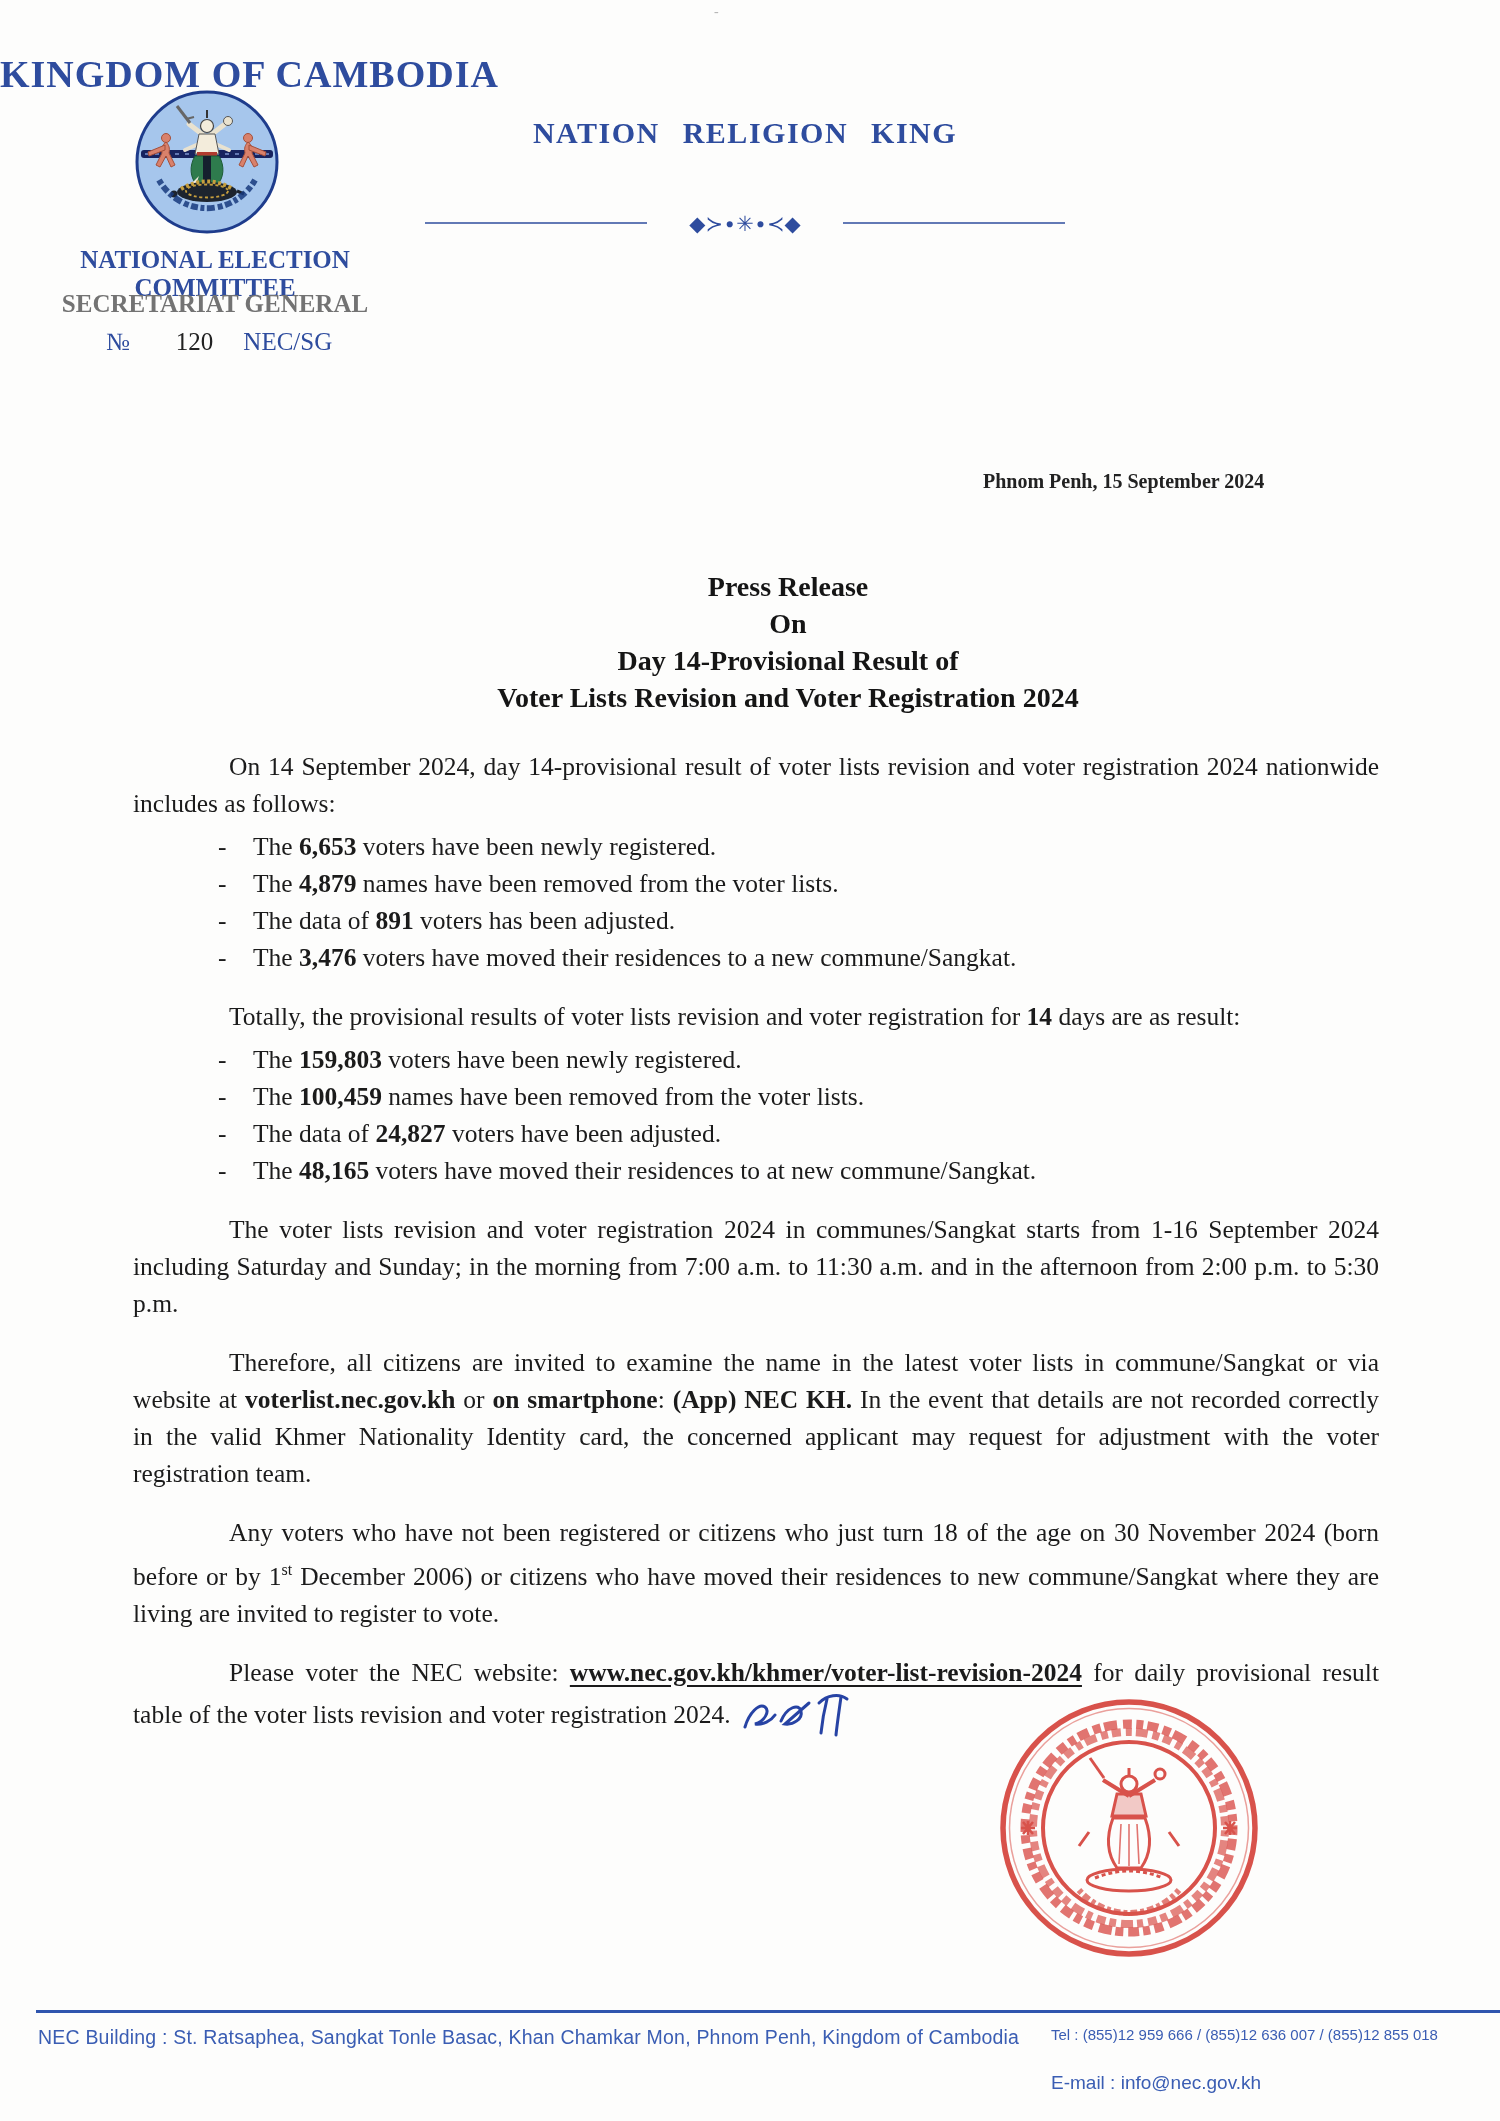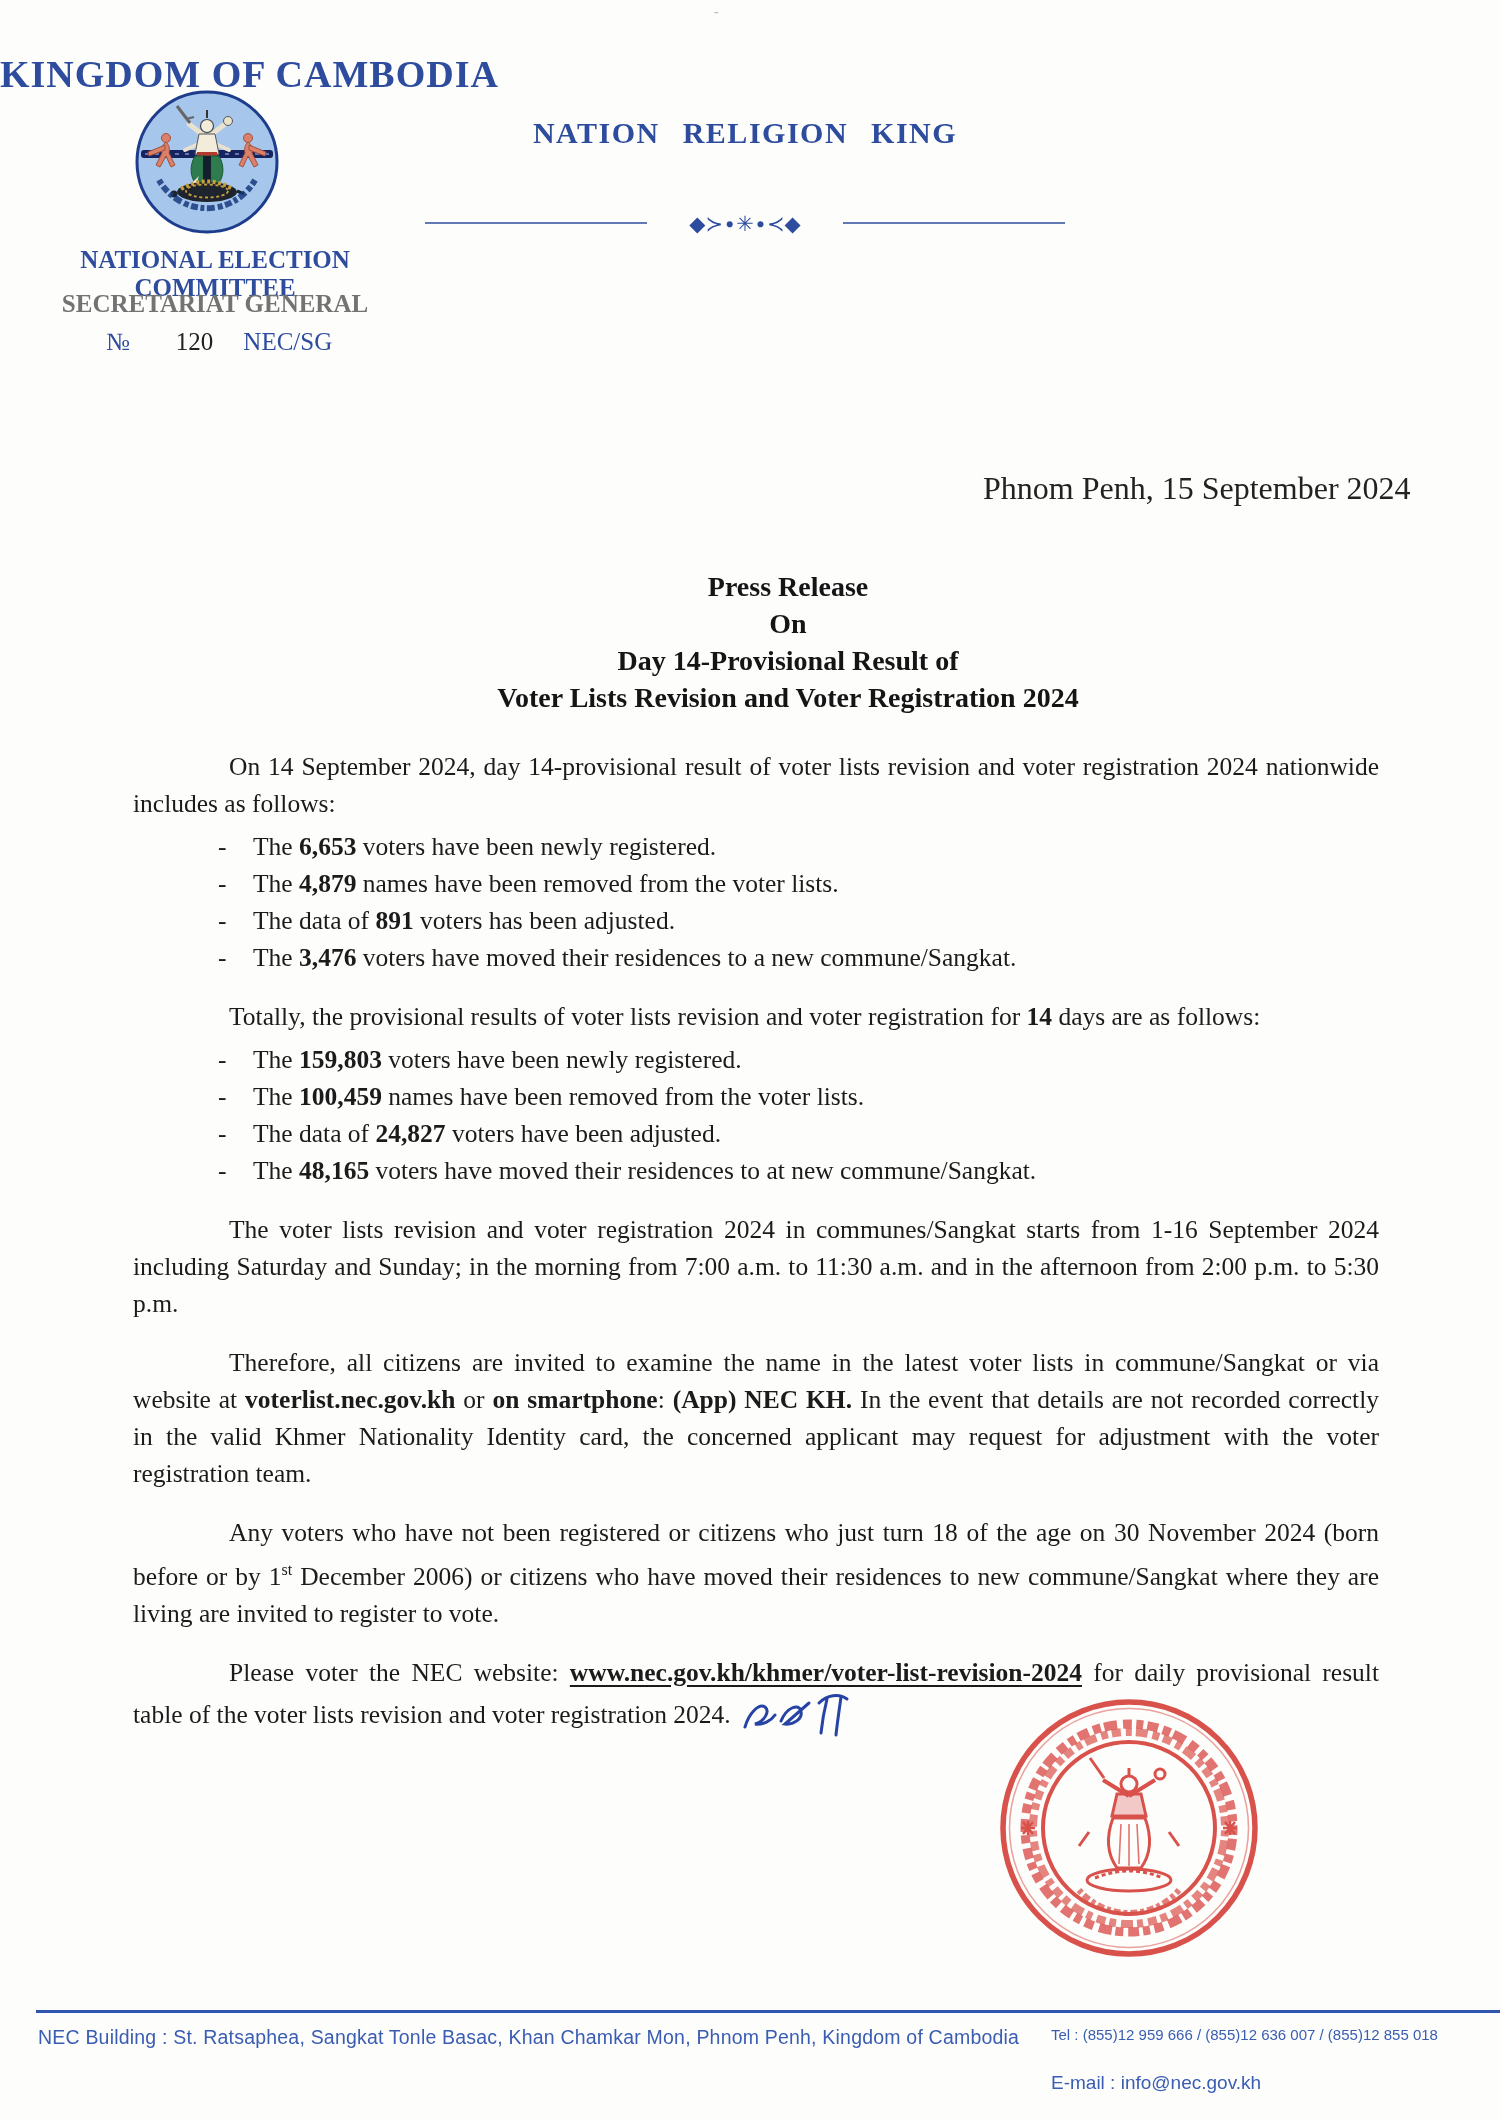--- a/index.html
+++ b/index.html
@@ -28,21 +28,21 @@
     color:#2e4c9e; font-weight:bold; font-size:25px;
   }
   .secretariat {
     position:absolute; top:290px; left:10px; width:410px; text-align:center;
     color:#737373; font-weight:bold; font-size:25px;
   }
   .refline { position:absolute; top:328px; left:106px; font-size:25px; color:#2e4c9e; }
   .refline .num { color:#222; margin-left:46px; }
   .refline .suffix { margin-left:30px; }
 
-  .dateline { position:absolute; top:470px; left:983px; font-size:32px; color:#222; }
+  .dateline { position:absolute; top:470px; left:983px; font-size:20px; color:#222;font-weight:bold; }
 
   
   .title-block {
     position:absolute; top:568px; left:133px; width:1310px; text-align:center;
     font-weight:bold; font-size:28px; line-height:37px; color:#151515;
   }
 
   
   .body-flow {
     position:absolute; top:748px; left:133px; width:1246px;
@@ -151,21 +151,21 @@
         </div>
         <div class="bullet-row">
           <span class="bullet-dash">-</span>
           <span class="bullet-text"><span>The data of </span><span style="font-weight: bold;">891</span><span> voters has been adjusted.</span></span>
         </div>
         <div class="bullet-row">
           <span class="bullet-dash">-</span>
           <span class="bullet-text"><span>The </span><span style="font-weight: bold;">3,476</span><span> voters have moved their residences to a new commune/Sangkat.</span></span>
         </div>
       </div>
-    <p class="para tight"><span>Totally, the provisional results of voter lists revision and voter registration for </span><span style="font-weight: bold;">14</span><span> days are as follows:</span></p>
+    <p class="para tight"><span>Totally, the provisional results of voter lists revision and voter registration for </span><span style="font-weight: bold;">14</span><span> days are as result:</span></p>
     <div class="blist">
         <div class="bullet-row">
           <span class="bullet-dash">-</span>
           <span class="bullet-text"><span>The </span><span style="font-weight: bold;">159,803</span><span> voters have been newly registered.</span></span>
         </div>
         <div class="bullet-row">
           <span class="bullet-dash">-</span>
           <span class="bullet-text"><span>The </span><span style="font-weight: bold;">100,459</span><span> names have been removed from the voter lists.</span></span>
         </div>
         <div class="bullet-row">

